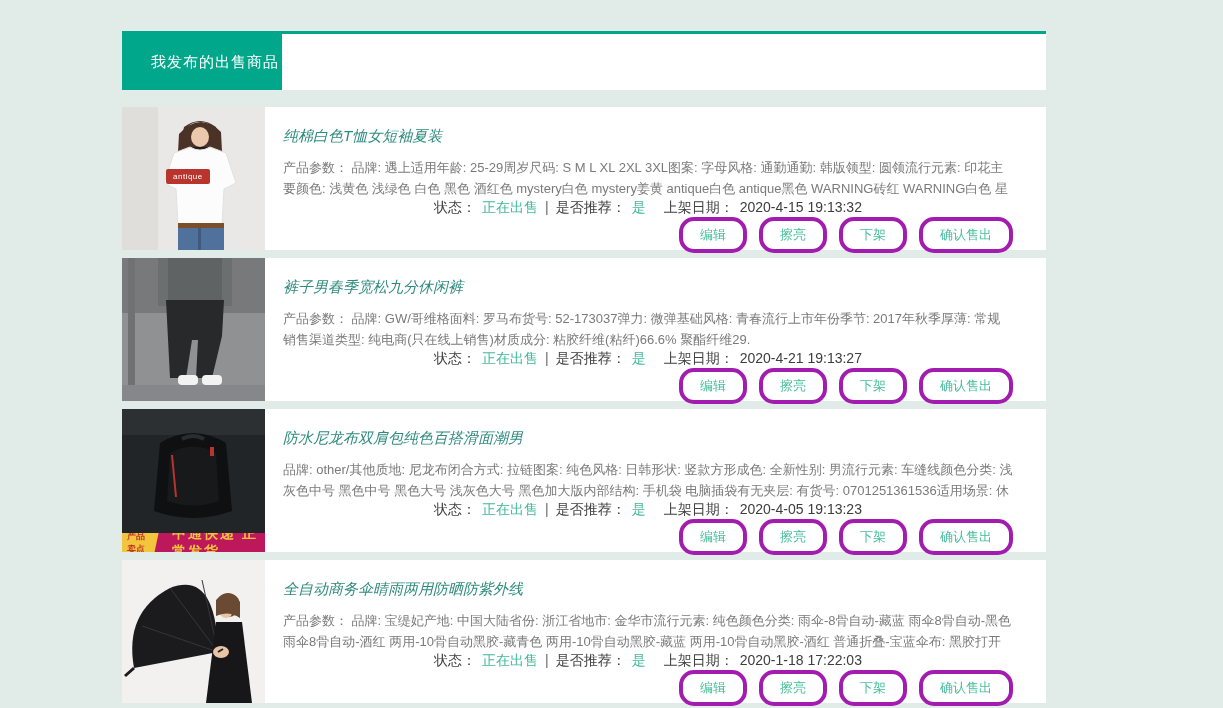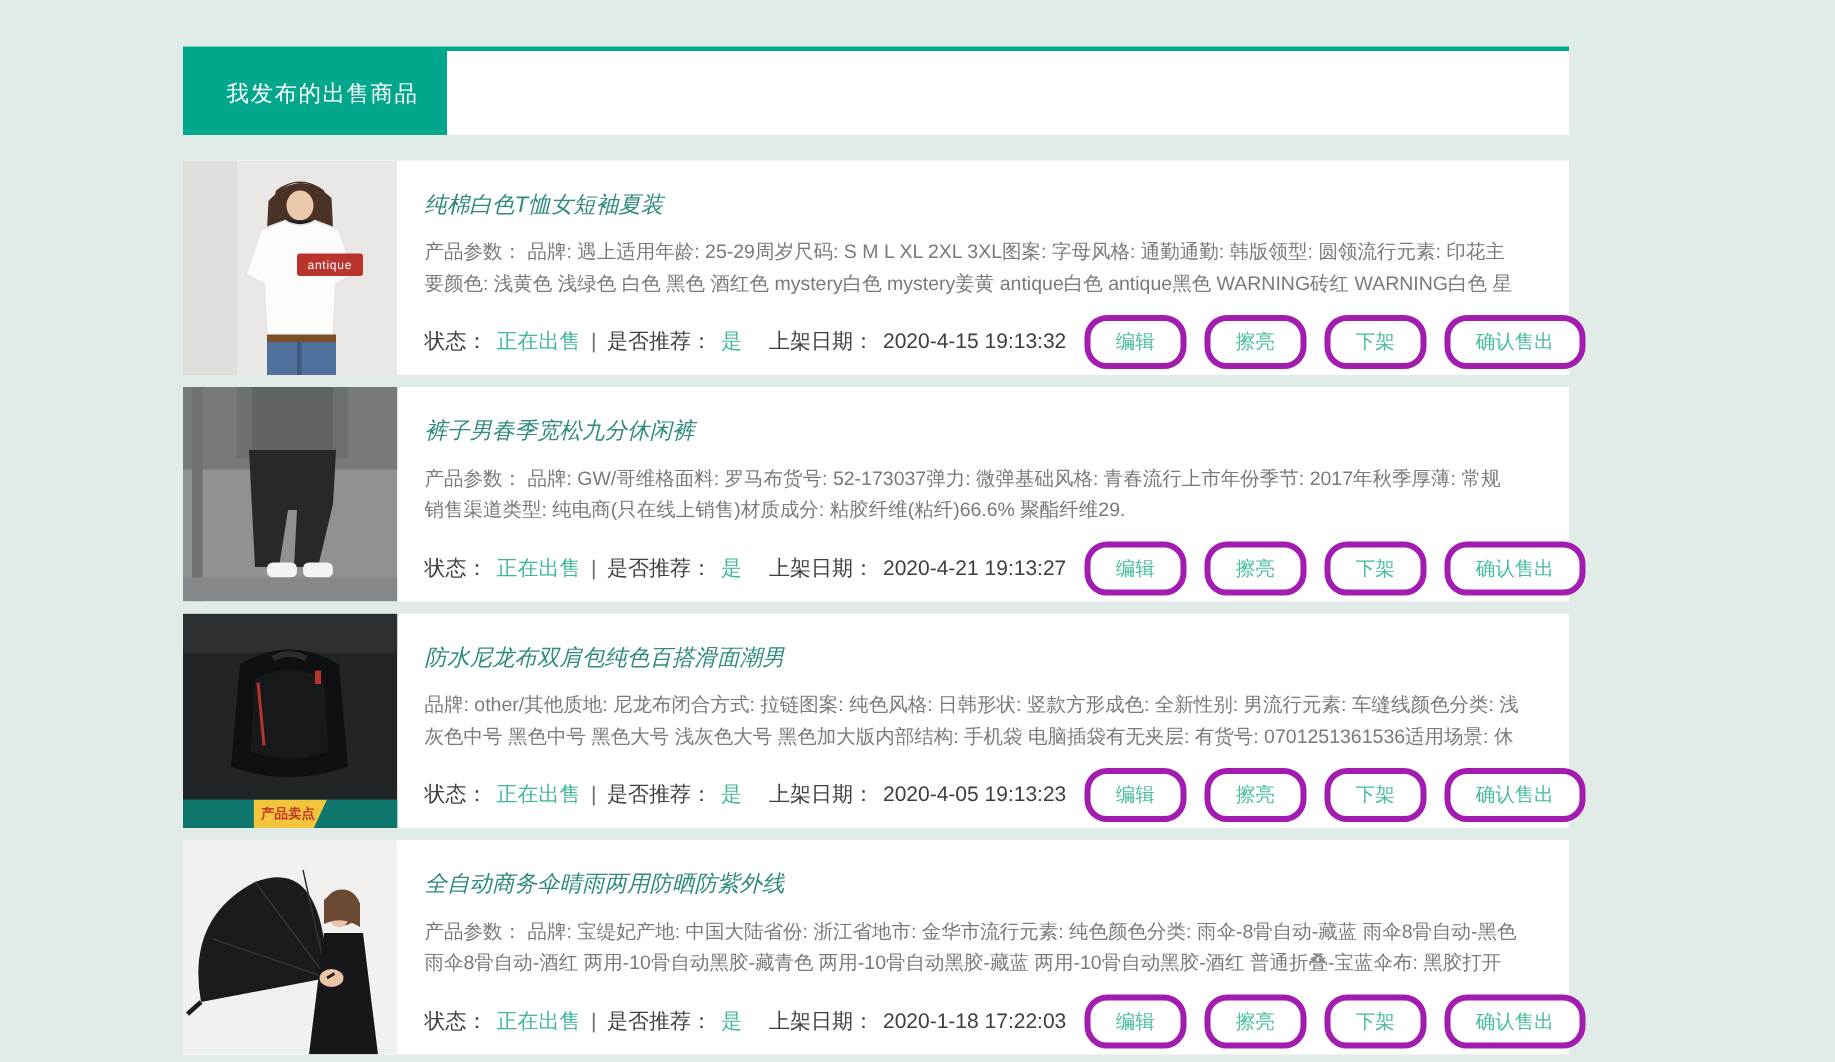--- a/index.html
+++ b/index.html
@@ -7,55 +7,55 @@
     width:1223px;height:708px;overflow:hidden;
     background:#e1ebe7;
     font-family:"Liberation Sans","DejaVu Sans",sans-serif;
     -webkit-font-smoothing:antialiased;
   }
   .container{width:924px;margin-left:122px;padding-top:31px;}
 
   
   .panel-header{background:#ffffff;border-top:3px solid #00a78b;height:56px;}
   .panel-tab{
-    background:#00a78b;color:#ffffff;width:176px;height:56px;
+    background:#00a78b;color:#ffffff;width:160px;height:56px;
     display:flex;align-items:center;box-sizing:border-box;padding-left:29px;
     font-size:15px;letter-spacing:1px;
   }
 
   
   .row{background:#ffffff;height:143px;display:flex;margin-top:8px;}
   .row.first{margin-top:17px;}
   .thumb{width:143px;height:143px;flex:none;position:relative;overflow:hidden;}
   .thumb svg{display:block;}
   .content{flex:1;box-sizing:border-box;padding:0 33px 0 18px;min-width:0;}
   .title{margin-top:20px;font-size:15px;color:#2e8b7e;text-decoration:none;display:inline-block;cursor:pointer;font-style:italic;}
   .params{margin-top:11px;font-size:13px;line-height:21px;color:#7a7a7a;height:42px;overflow:hidden;}
-  .meta-row{display:flex;align-items:center;margin-top:11px;}
+  .meta-row{display:flex;align-items:center;margin-top:0;flex-direction:column;}
   .meta-left{font-size:14px;color:#404040;white-space:nowrap;}
   .meta-left .lbl{color:#404040;}
   .meta-left .val{color:#41b79d;margin-left:6px;}
   .meta-left .sep{color:#6a6a6a;margin:0 7px;}
   .meta-left .date-lbl{margin-left:18px;}
   .meta-left .date{margin-left:6px;color:#3d3d3d;}
   .btn-group{margin-left:auto;display:flex;align-items:center;}
   .btn{
     border:4px solid #a21caf;color:#45bd9c;background:#ffffff;
     border-radius:15px;padding:5px 17px;font-size:13px;margin-left:12px;
     cursor:pointer;white-space:nowrap;font-family:inherit;
   }
 
   
   .badge-antique{
-    position:absolute;top:62px;left:76px;background:#b8342c;color:#fff;
+    position:absolute;top:62px;left:44px;background:#b8342c;color:#fff;
     font-size:8px;padding:3px 7px;border-radius:2px;letter-spacing:.5px;
   }
   .photo-banner{
-    position:absolute;left:0;right:0;bottom:0;height:19px;background:#0f766e;
-    display:flex;align-items:center;overflow:hidden;flex-direction:column;
+    position:absolute;left:0;right:0;bottom:0;height:19px;background:#be185d;
+    display:flex;align-items:center;overflow:hidden;
   }
   .banner-badge{
     background:#f3c53d;color:#c0392b;font-size:9px;font-weight:bold;
     padding:3px 8px 3px 5px;clip-path:polygon(0 0,100% 0,82% 100%,0 100%);
   }
   .banner-text{color:#f0c23c;font-size:14px;margin-left:12px;letter-spacing:2px;font-weight:bold;}
 </style>
 </head>
 <body>
 

